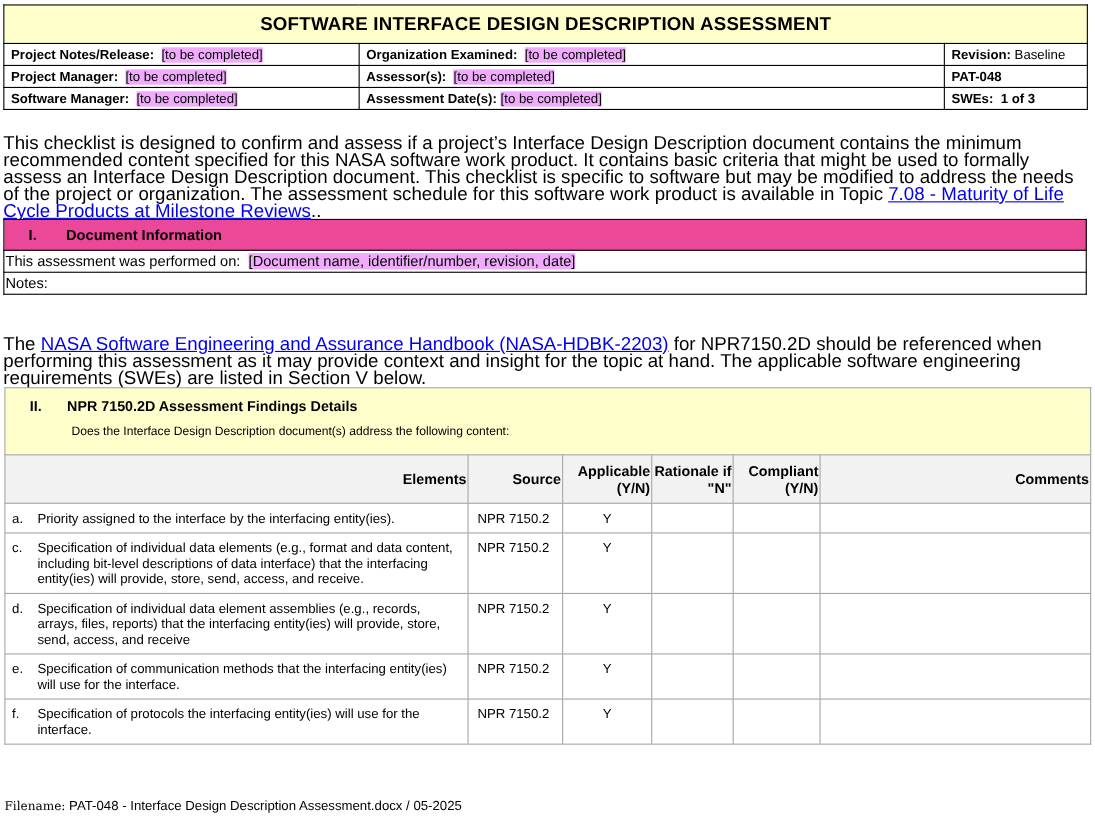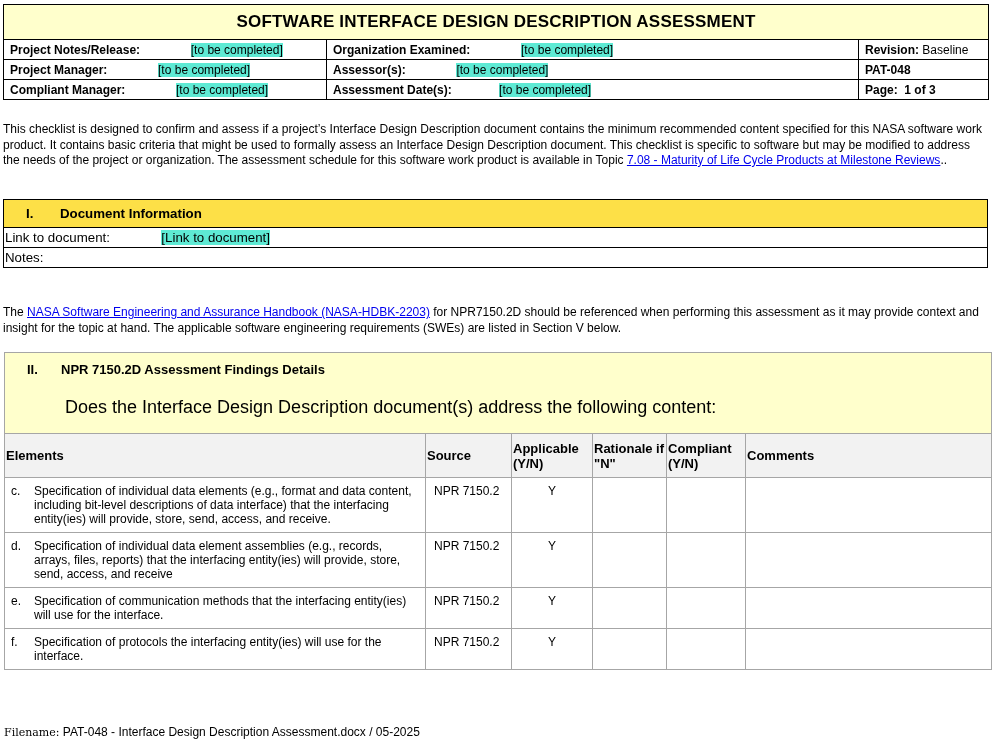--- a/index.html
+++ b/index.html
@@ -4,38 +4,38 @@
 <style>
   html, body { margin: 0; padding: 0; background: #ffffff; }
   body { width: 995px; height: 742px; position: relative; overflow: hidden;
          font-family: "Liberation Sans", sans-serif; color: #000; }
 
   
   .hdr { position: absolute; left: 3px; top: 4px; width: 985px; border-collapse: collapse; table-layout: fixed; }
   .hdr td { border: 1.5px solid #000; font-size: 12px; padding: 0 6px; height: 19px; white-space: nowrap; }
   .hdr .title { background: #ffffcc; text-align: center; font-size: 17px; font-weight: bold; height: 34px; letter-spacing: 0.2px; }
   .lbl { font-weight: bold; }
-  .fill { background: #5eead4; margin-left: 44px; }
+  .fill { background: #f0abfc; }
 
-  .para { position: absolute; left: 3px; width: 985px; font-size: 12px; line-height: 15.5px; }
+  .para { position: absolute; left: 3px; width: 985px; font-size: 17px; line-height: 15.5px; }
   .para a { color: #0000ee; text-decoration: underline; }
 
   
   .sec1 { position: absolute; left: 3px; top: 199px; width: 985px; border-collapse: collapse; }
   .sec1 td { border: 1.5px solid #000; font-size: 13.3px; padding: 0 1px; height: 19px; }
-  .sec1 .h { background: #fde047; font-weight: bold; font-size: 13.3px; height: 27px; padding-left: 22px; }
+  .sec1 .h { background: #ec4899; font-weight: bold; font-size: 13.3px; height: 27px; padding-left: 22px; }
   .roman { display: inline-block; width: 34px; }
 
   
   .sec2 { position: absolute; left: 4px; top: 352px; width: 987px; border-collapse: collapse; table-layout: fixed; }
   .sec2 td, .sec2 th { border: 1.5px solid #a6a6a6; font-size: 12px; vertical-align: top; }
   .sec2 .h2 { background: #ffffcc; padding: 9px 0 15px 22px; height: 34px; vertical-align: top; }
   .sec2 .h2 .t { font-weight: bold; font-size: 13px; }
-  .sec2 .h2 .s { font-size: 18px; padding-left: 38px; margin-top: 20px; }
-  .sec2 th { background: #f2f2f2; font-weight: bold; font-size: 13px; height: 41px; vertical-align: middle; text-align: left; line-height: 15px; }
+  .sec2 .h2 .s { font-size: 11px; padding-left: 38px; margin-top: 9px; }
+  .sec2 th { background: #f2f2f2; font-weight: bold; font-size: 13px; height: 41px; vertical-align: middle; text-align: right; line-height: 15px; }
   .sec2 td.el { padding: 6px 4px 6px 6px; line-height: 14px; }
   .sec2 td.el .let { display: inline-block; width: 23px; vertical-align: top; }
   .sec2 td.el .txt { display: inline-block; width: 380px; vertical-align: top; }
   .sec2 td.src { padding: 6px 0 0 8px; }
   .sec2 td.app { text-align: center; padding-top: 6px; }
 
   .footer { position: absolute; left: 4px; top: 725px; font-size: 12px; }
   .footer .fl { font-family: "DejaVu Serif", serif; font-size: 11px; }
 </style>
 </head>
@@ -55,36 +55,36 @@
     <td><span class="lbl">Project Notes/Release:</span>&nbsp; <span class="fill">[to be completed]</span></td>
     <td><span class="lbl">Organization Examined:</span>&nbsp; <span class="fill">[to be completed]</span></td>
     <td><span class="lbl">Revision:</span> <span>Baseline</span></td>
   </tr>
   <tr>
     <td><span class="lbl">Project Manager:</span>&nbsp; <span class="fill">[to be completed]</span></td>
     <td><span class="lbl">Assessor(s):</span>&nbsp; <span class="fill">[to be completed]</span></td>
     <td><span class="lbl">PAT-048</span></td>
   </tr>
   <tr>
-    <td><span class="lbl">Compliant Manager:</span>&nbsp; <span class="fill">[to be completed]</span></td>
+    <td><span class="lbl">Software Manager:</span>&nbsp; <span class="fill">[to be completed]</span></td>
     <td><span class="lbl">Assessment Date(s):</span> <span class="fill">[to be completed]</span></td>
-    <td><span class="lbl">Page:</span>&nbsp; <span class="lbl">1 of 3</span></td>
+    <td><span class="lbl">SWEs:</span>&nbsp; <span class="lbl">1 of 3</span></td>
   </tr>
 </tbody>
   </table>
 
 <div class="para" style="top:122px;"><span>This checklist is designed to confirm and assess if a project’s Interface Design Description document contains the minimum recommended content specified for this NASA software work product. It contains basic criteria that might be used to formally assess an Interface Design Description document. This checklist is specific to software but may be modified to address the needs of the project or organization. The assessment schedule for this software work product is available in Topic </span><a href="#">7.08 - Maturity of Life Cycle Products at Milestone Reviews</a><span>..</span></div>
 
 <table class="sec1">
   <tbody>
       <tr>
         <td class="h"><span class="roman">I.</span><span>Document Information</span></td>
       </tr>
   <tr>
-        <td><span>Link to document:</span>&nbsp; <span class="fill">[Link to document]</span></td>
+        <td><span>This assessment was performed on:</span>&nbsp; <span class="fill">[Document name, identifier/number, revision, date]</span></td>
       </tr>
   <tr>
         <td><span>Notes:</span><span></span></td>
       </tr>
 </tbody>
   </table>
 
 <div class="para" style="top:305px;"><span>The </span><a href="#">NASA Software Engineering and Assurance Handbook (NASA-HDBK-2203)</a><span> for NPR7150.2D should be referenced when performing this assessment as it may provide context and insight for the topic at hand. The applicable software engineering requirements (SWEs) are listed in Section V below.</span></div>
 
 <table class="sec2">
@@ -106,20 +106,28 @@
   <tr>
     <th>Elements</th>
     <th>Source</th>
     <th>Applicable (Y/N)</th>
     <th>Rationale if "N"</th>
     <th>Compliant (Y/N)</th>
     <th>Comments</th>
   </tr>
   </tbody>
     <tbody id="rows">
+      <tr style="height: 27px;">
+        <td class="el"><span class="let">a.</span><span class="txt">Priority assigned to the interface by the interfacing entity(ies).</span></td>
+        <td class="src">NPR 7150.2</td>
+        <td class="app">Y</td>
+        <td></td>
+        <td></td>
+        <td></td>
+      </tr>
       <tr style="height: 55px;">
         <td class="el"><span class="let">c.</span><span class="txt">Specification of individual data elements (e.g., format and data content, including bit-level descriptions of data interface) that the interfacing entity(ies) will provide, store, send, access, and receive.</span></td>
         <td class="src">NPR 7150.2</td>
         <td class="app">Y</td>
         <td></td>
         <td></td>
         <td></td>
       </tr>
       <tr style="height: 54px;">
         <td class="el"><span class="let">d.</span><span class="txt">Specification of individual data element assemblies (e.g., records, arrays, files, reports) that the interfacing entity(ies) will provide, store, send, access, and receive</span></td>

